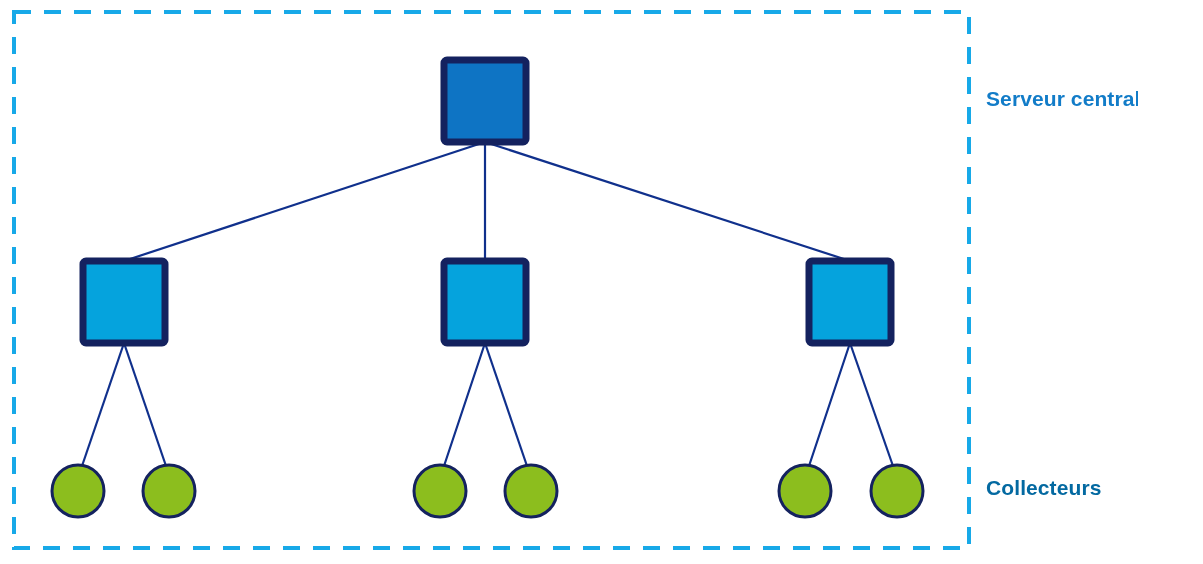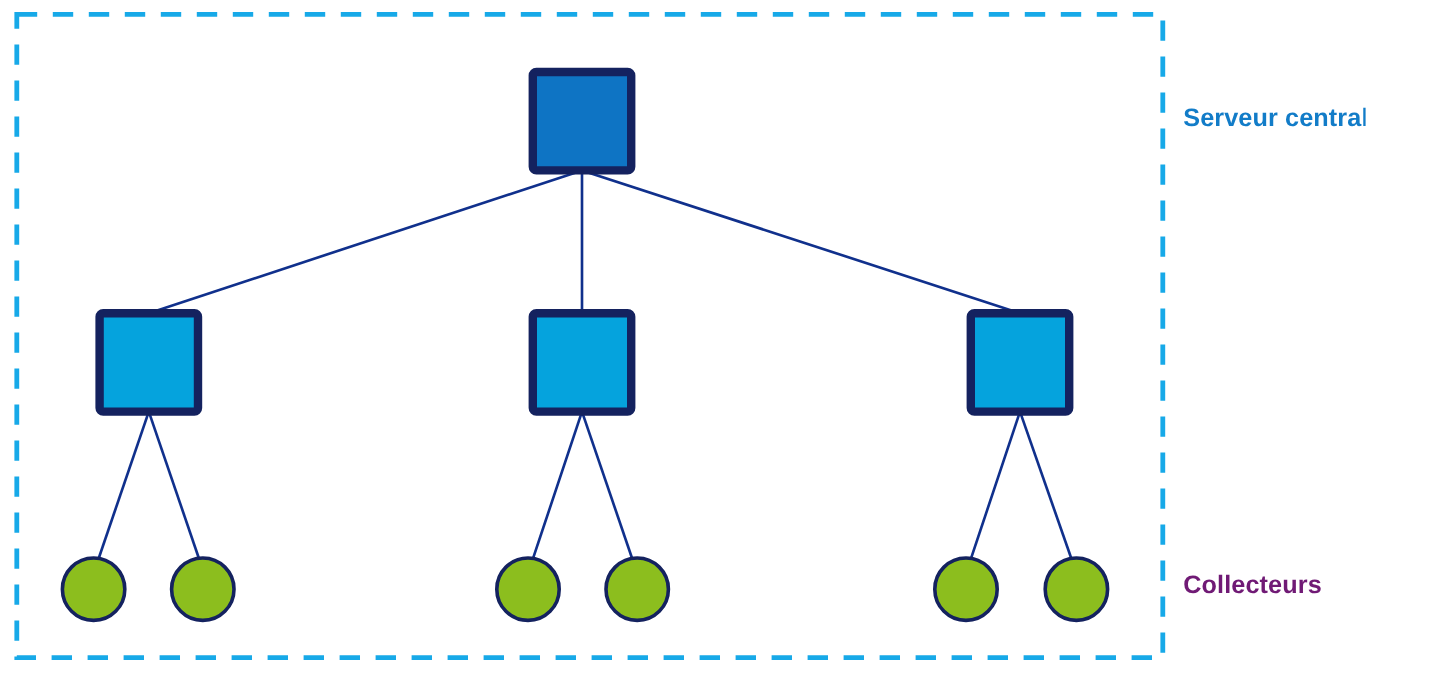--- a/index.html
+++ b/index.html
@@ -40,21 +40,21 @@
     color: #127cc8;
   }
   #label-remote {
     left: 986px;
     top: 281px;
     color: #14a3e0;
   }
   #label-collector {
     left: 986px;
     top: 477px;
-    color: #701a75;
+    color: #0369a1;
   }
 </style>
 </head>
 <body>
 
 <div id="canvas">
 
   <svg id="diagram-svg" viewBox="0 0 1203 564" xmlns="http://www.w3.org/2000/svg">
 
     <rect x="14" y="12" width="955" height="536" fill="none" stroke="#17a9e8" stroke-width="4" stroke-dasharray="17 13"></rect>

